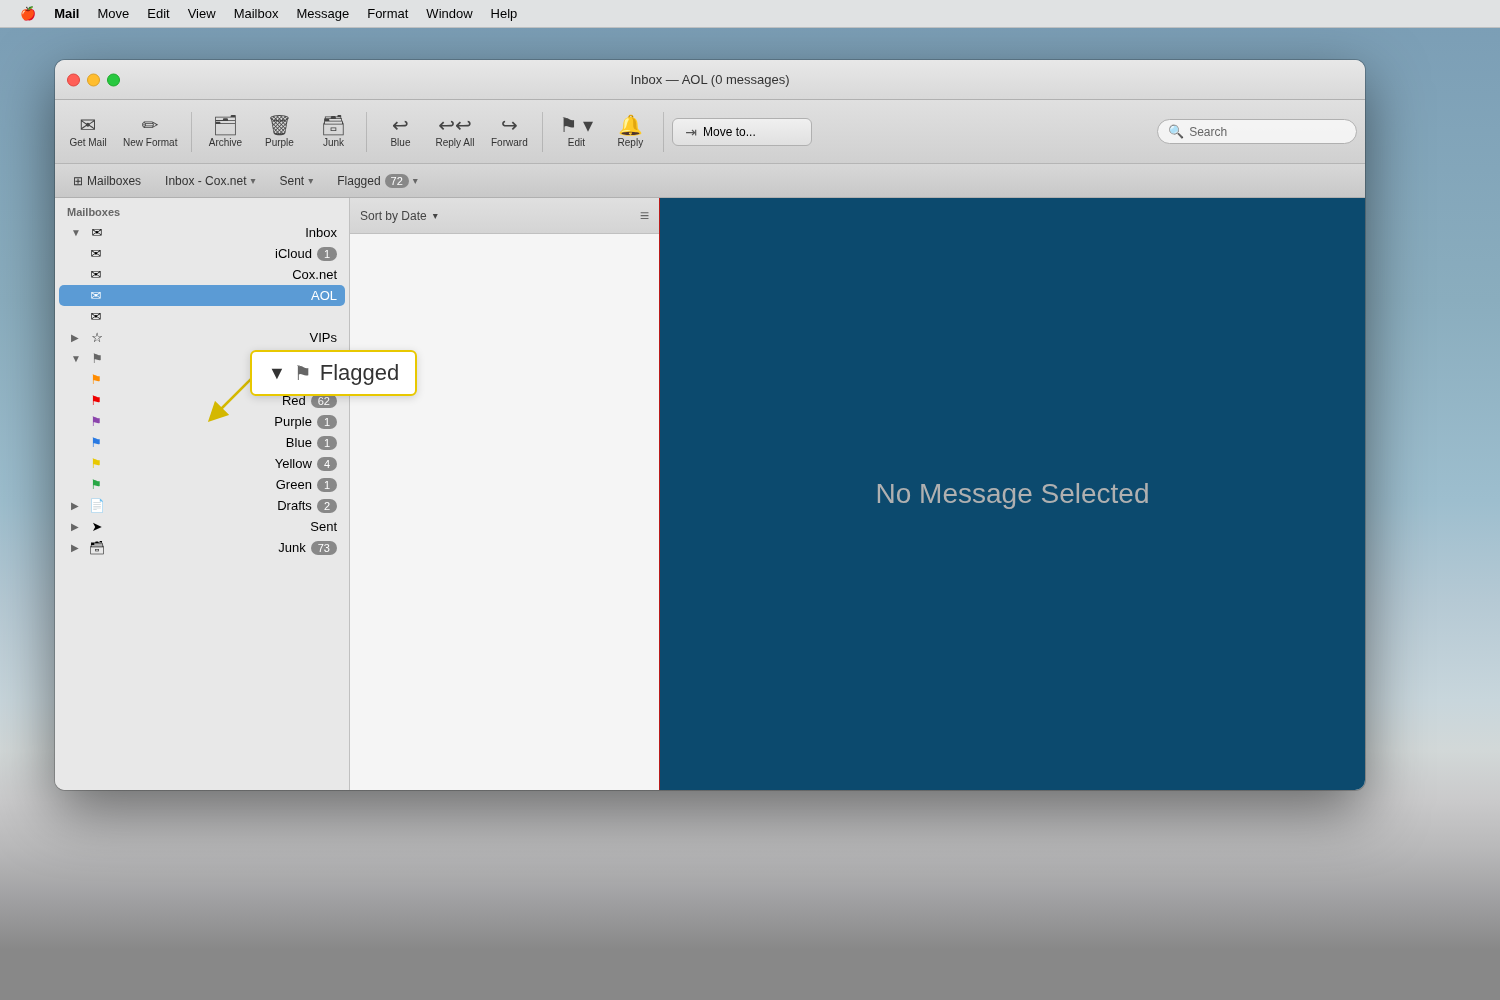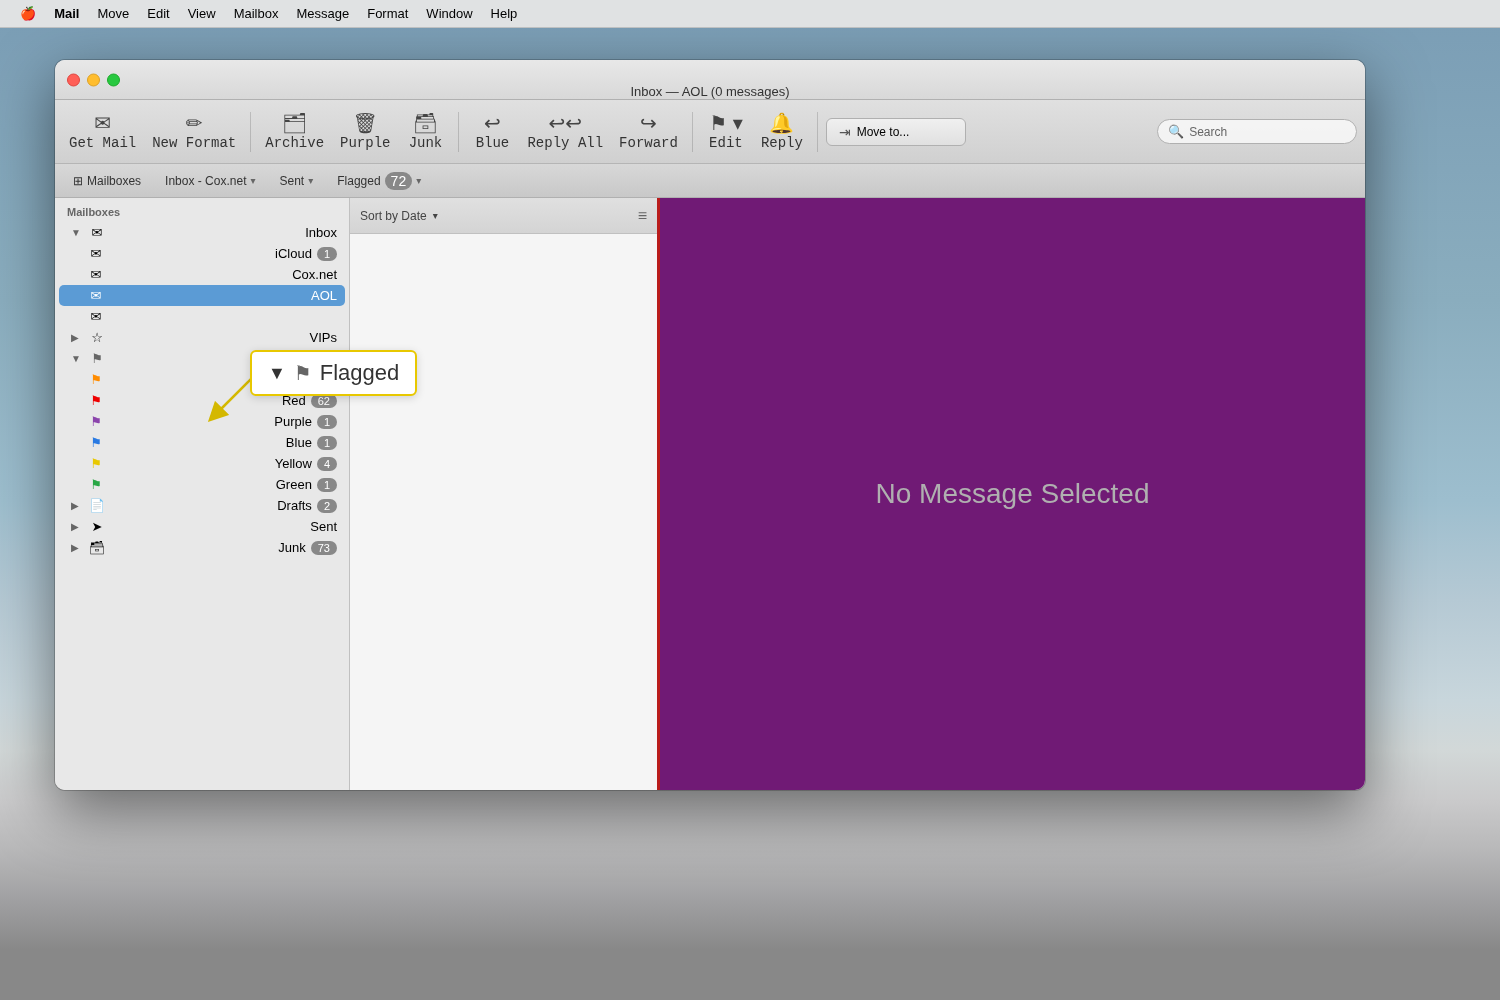--- a/index.html
+++ b/index.html
@@ -60,21 +60,21 @@
       display: flex;
       flex-direction: column;
     }
 
     
     .title-bar {
       height: 40px;
       background: linear-gradient(180deg, #e8e8e8 0%, #d8d8d8 100%);
       border-bottom: 1px solid #b0b0b0;
       display: flex;
-      align-items: flex-end;
+      align-items: center;
       justify-content: center;
       position: relative;
       flex-shrink: 0;
     }
     .traffic-lights {
       position: absolute;
       left: 12px;
       top: 50%;
       transform: translateY(-50%);
       display: flex;
@@ -116,24 +116,23 @@
       border-radius: 6px;
       cursor: pointer;
       gap: 2px;
     }
     .toolbar-btn .btn-icon {
       font-size: 20px;
       color: #444;
       line-height: 1;
     }
     .toolbar-btn .btn-label {
-      font-size: 14px;
+      font-size: 10px;
       color: #333;
       white-space: nowrap;
-      font-family: Liberation Mono, monospace;
     }
     .toolbar-separator {
       width: 1px;
       height: 40px;
       background: rgba(0,0,0,0.15);
       margin: 0 4px;
       flex-shrink: 0;
     }
     .toolbar-spacer { flex: 1; }
 
@@ -188,21 +187,21 @@
       cursor: pointer;
       color: #333;
     }
     .tab-item .tab-icon { font-size: 12px; }
     .tab-item .tab-arrow { font-size: 10px; color: #666; }
     .tab-badge {
       background: #888;
       color: white;
       border-radius: 10px;
       padding: 1px 6px;
-      font-size: 14px;
+      font-size: 11px;
     }
 
     
     .main-content {
       display: flex;
       flex: 1;
       overflow: hidden;
     }
 
     
@@ -243,21 +242,21 @@
       font-weight: 500;
     }
     .expand-arrow { font-size: 10px; color: #666; width: 12px; flex-shrink: 0; }
 
     .indent-1 { padding-left: 28px; }
 
     
     .message-list {
       width: 310px;
       background: #f5f5f5;
-      border-right: 3px solid #b91c1c;
+      border-right: 1px solid #b91c1c;
       display: flex;
       flex-direction: column;
       flex-shrink: 0;
     }
     .message-list-header {
       height: 36px;
       background: linear-gradient(180deg, #e0e0e0, #d4d4d4);
       border-bottom: 1px solid #c0c0c0;
       display: flex;
       align-items: center;
@@ -265,21 +264,21 @@
       gap: 6px;
       font-size: 12px;
       color: #444;
     }
     .sort-arrow { font-size: 10px; }
     .filter-icon { margin-left: auto; font-size: 16px; color: #666; }
 
     
     .preview-pane {
       flex: 1;
-      background: #701a75;
+      background: #0c4a6e;
       display: flex;
       align-items: center;
       justify-content: center;
     }
     .no-message-text {
       font-size: 28px;
       color: #b0b0b0;
       font-weight: 300;
     }
 

